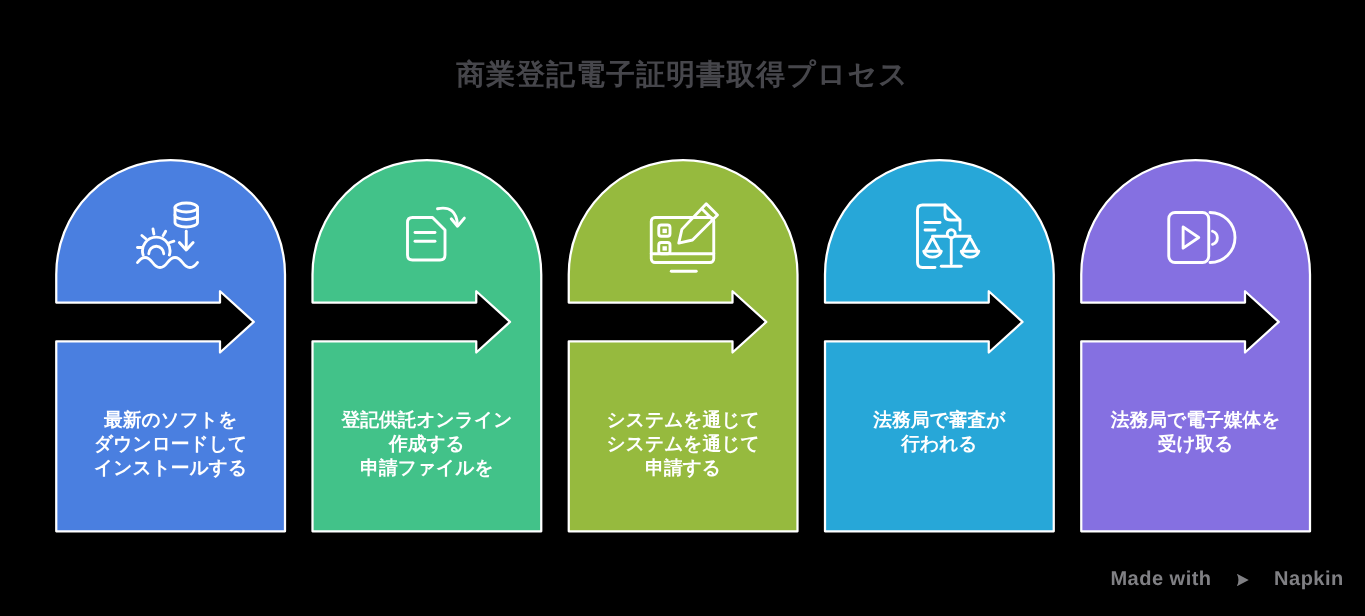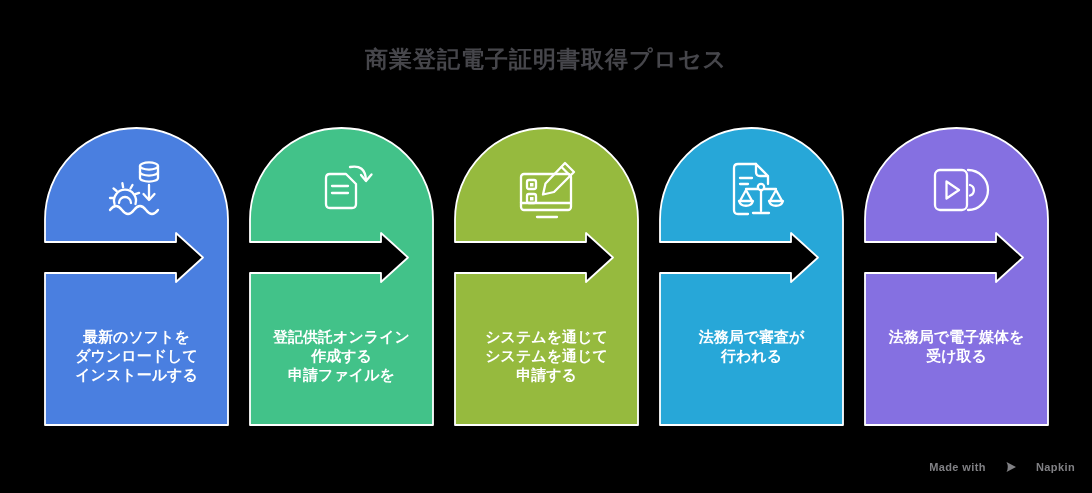--- a/index.html
+++ b/index.html
@@ -30,21 +30,21 @@
   .icon .fill{fill:#ffffff;stroke:none;}
   .caption{
     position:absolute;left:4px;top:200px;width:175px;
     text-align:center;color:#ffffff;font-weight:bold;
     font-size:15px;line-height:19px;
   }
   .caption span{display:block;}
   .footer{
     position:absolute;right:17px;bottom:20px;
     display:flex;align-items:center;gap:19px;
-    color:#808084;font-size:11px;font-weight:600;letter-spacing:0.4px;
+    color:#808084;font-size:16px;font-weight:600;letter-spacing:0.4px;
   }
   .footer svg{display:block;}
 </style>
 </head>
 <body>
 
 <div class="title">商業登記電子証明書取得プロセス</div>
 
 <div class="step" style="left:45px">
   <svg class="shape" width="183" height="297" viewBox="0 0 183 297">

